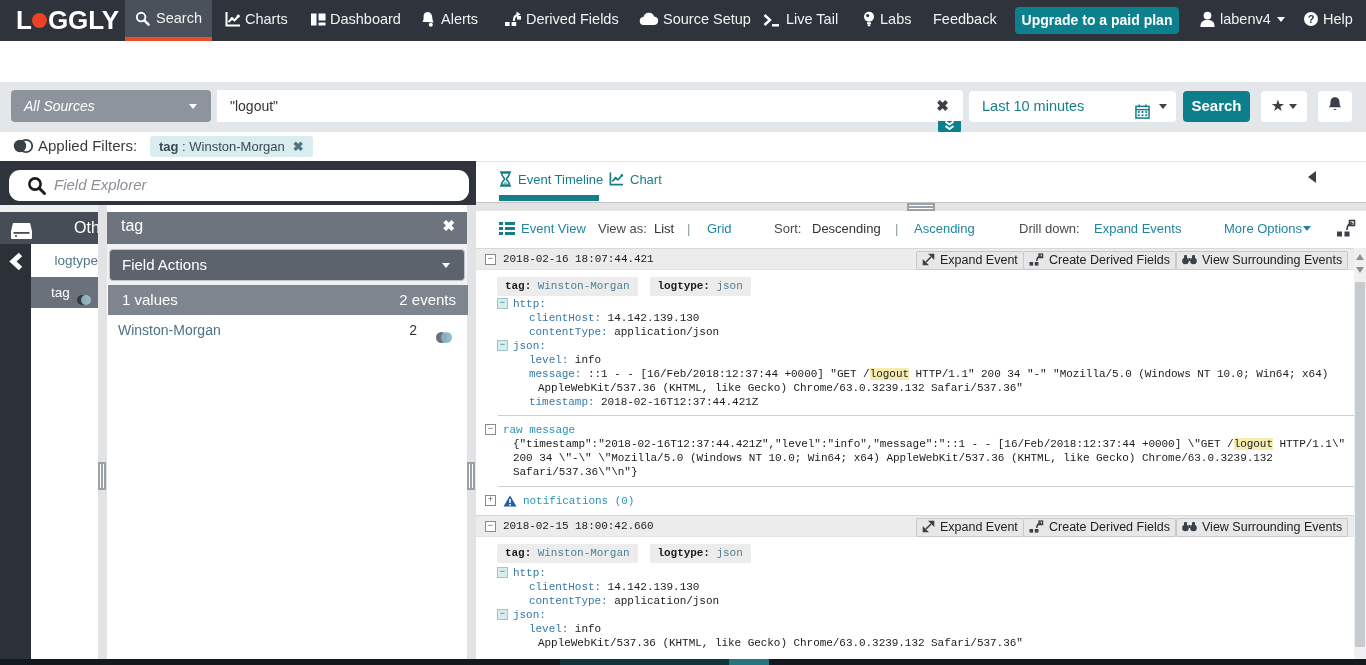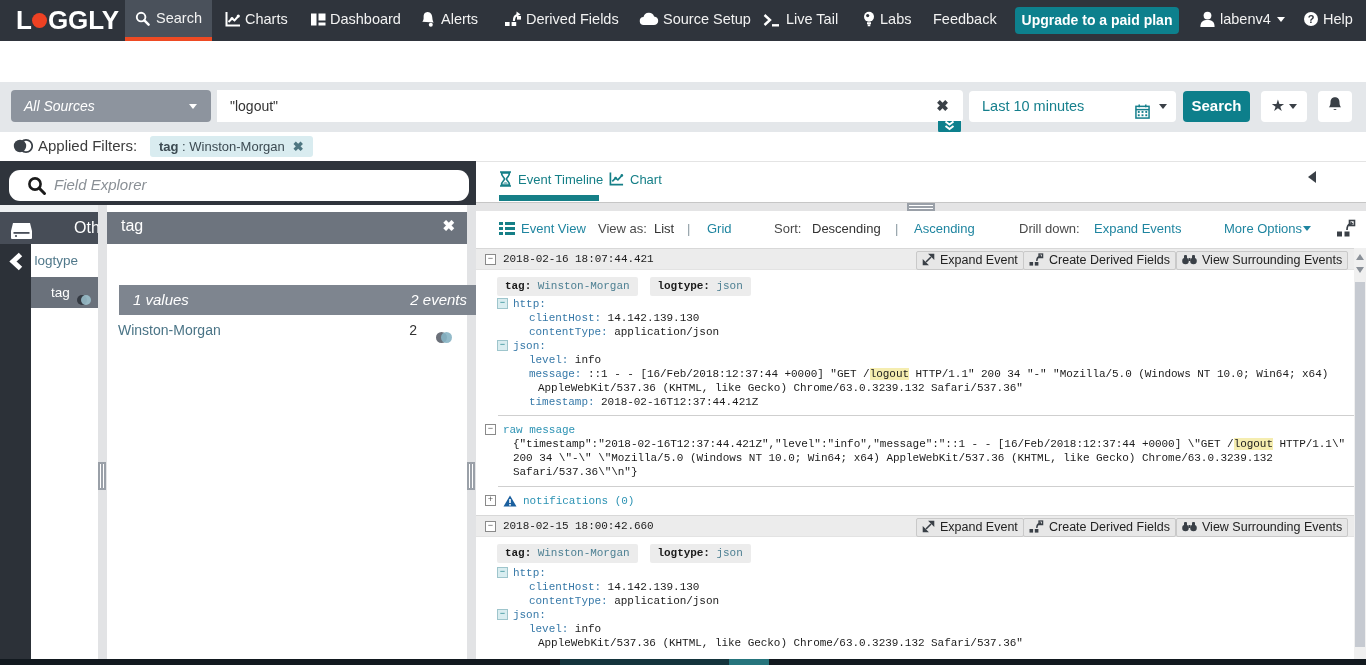--- a/index.html
+++ b/index.html
@@ -49,36 +49,36 @@
 
 #fe-dark { position:absolute; left:0; top:161px; width:476px; height:44px; background:#2f343c; }
 #fe-input { position:absolute; left:9px; top:9px; width:460px; height:31px; background:#fff; border-radius:11px; }
 #fe-input .ph { position:absolute; left:45px; top:6px; font-style:italic; color:#8a9096; font-size:15px; }
 #sb-gap { position:absolute; left:0; top:205px; width:476px; height:7px; background:#eef0f2; }
 #other-hdr { position:absolute; left:0; top:212px; width:98px; height:32px; background:#474d57; color:#fff; font-size:16px; line-height:32px;padding-left:34px; }
 #other-hdr .txt{ margin-left:40px; }
 #leftstrip { position:absolute; left:0; top:244px; width:31px; height:415px; background:#2c3138; }
 
 #fieldcol { position:absolute; left:31px; top:244px; width:67px; height:415px; background:#fff; }
-#row-logtype { position:absolute; left:0; top:0; width:67px; height:33px; font-size:13.5px; color:#50788a; text-align:right; line-height:33px; padding-right:20px; }
+#row-logtype { position:absolute; left:0; top:0; width:67px; height:33px; font-size:13.5px; color:#50788a; text-align:right; line-height:33px; padding-right:0; }
 #row-tag { position:absolute; left:0; top:33px; width:67px; height:31px; background:#6a717b; font-size:13.5px; color:#fff; line-height:31px; padding-left:20px;}
 .split { position:absolute; width:9px; background:#e2e3e5; }
 .split .handle { position:absolute; left:0px; top:257px; width:8px; height:28px; background:#9aa0a8;}
 .split .handle i { position:absolute; top:2px; bottom:2px; width:1px; background:#fff; }
 #split1 { left:98px; top:205px; height:454px; }
 #split2 { left:467px; top:205px; height:454px; }
 #valpanel { position:absolute; left:107px; top:205px; width:360px; height:454px; background:#fff; }
 #vp-hdr { position:absolute; left:0; top:7px; width:360px; height:32px; background:#6d747e; color:#fff; font-size:16px; }
 #vp-hdr .t { position:absolute; left:14px; top:5px; }
 #vp-hdr .x { position:absolute; right:12px; top:5px; font-weight:bold; font-size:15px; }
 #vp-fa-band { position:absolute; left:0; top:39px; width:360px; height:41px; background:#f0f1f3; }
 #vp-fa { position:absolute; left:2px; top:5px; width:356px; height:32px; background:#5d636d; border:1px solid #c0c5cc; border-radius:4px; color:#fff; font-size:15px; line-height:30px; }
 #vp-fa .t{ margin-left:12px; }
 #vp-fa .caret-w { position:absolute; right:14px; top:13px; }
-#vp-vals { position:absolute; left:12px; top:80px; width:360px; height:30px; background:#7e858f; color:#fff; font-size:15px; line-height:30px;font-style:italic;}
+#vp-vals { position:absolute; left:1px; top:80px; width:360px; height:30px; background:#7e858f; color:#fff; font-size:15px; line-height:30px;}
 #vp-row1 { position:absolute; left:0; top:110px; width:360px; height:30px; font-size:14px; line-height:30px; color:#4a7486; }
 
 
 #epanel { position:absolute; left:476px; top:161px; width:890px; height:498px; background:#fff; border-top:1px solid #e4e4e4; }
 #etabs { position:absolute; left:0; top:0; width:890px; height:40px; background:#fff; }
 #etl { position:absolute; left:23px; top:9px; color:#157f87; font-size:13px; }
 #echart { position:absolute; left:133px; top:9px; color:#157f87; font-size:13px; }
 #etl-under { position:absolute; left:23px; top:33px; width:100px; height:6px; background:#157f87; }
 #ecollapse { position:absolute; left:832px; top:9px; width:0; height:0; border-top:6px solid transparent; border-bottom:6px solid transparent; border-right:8px solid #3a4047; }
 #dragbar { position:absolute; left:0; top:40px; width:890px; height:10px; background:#e4e4e5; border-top:1px solid #c6c6c6; }
@@ -251,20 +251,23 @@
       <div class="handle">
         <i style="left:2px;"></i>
         <i style="left:5px;"></i>
       </div>
     </div>
 <div id="valpanel">
   <div id="vp-hdr">
         <span class="t">tag</span>
         <span class="x">✖</span>
       </div>
+  <div id="vp-fa-band">
+        <div id="vp-fa"><span class="t">Field Actions</span><span class="caret-w"></span></div>
+      </div>
   <div id="vp-vals"><span style="margin-left:14px;">1 values</span><span style="position:absolute; right:12px;">2 events</span></div>
   <div id="vp-row1"><span style="margin-left:11px;">Winston-Morgan</span><span style="position:absolute; right:50px; color:#333;">2</span><span style="position:absolute; right:14px; top:9px;"><svg width="18" height="13" viewBox="0 0 18 13">
             <circle cx="6.5" cy="6.5" r="5.5" fill="#6b7079"></circle>
             <circle cx="11.5" cy="6.5" r="5.5" fill="#87b4c4" fill-opacity="0.9"></circle>
           </svg></span></div>
 </div>
 
 <div id="epanel">
   <div id="etabs">
     <div id="etl"><svg width="13" height="16" viewBox="0 0 13 16" style="vertical-align:-3px; margin-right:6px;">

